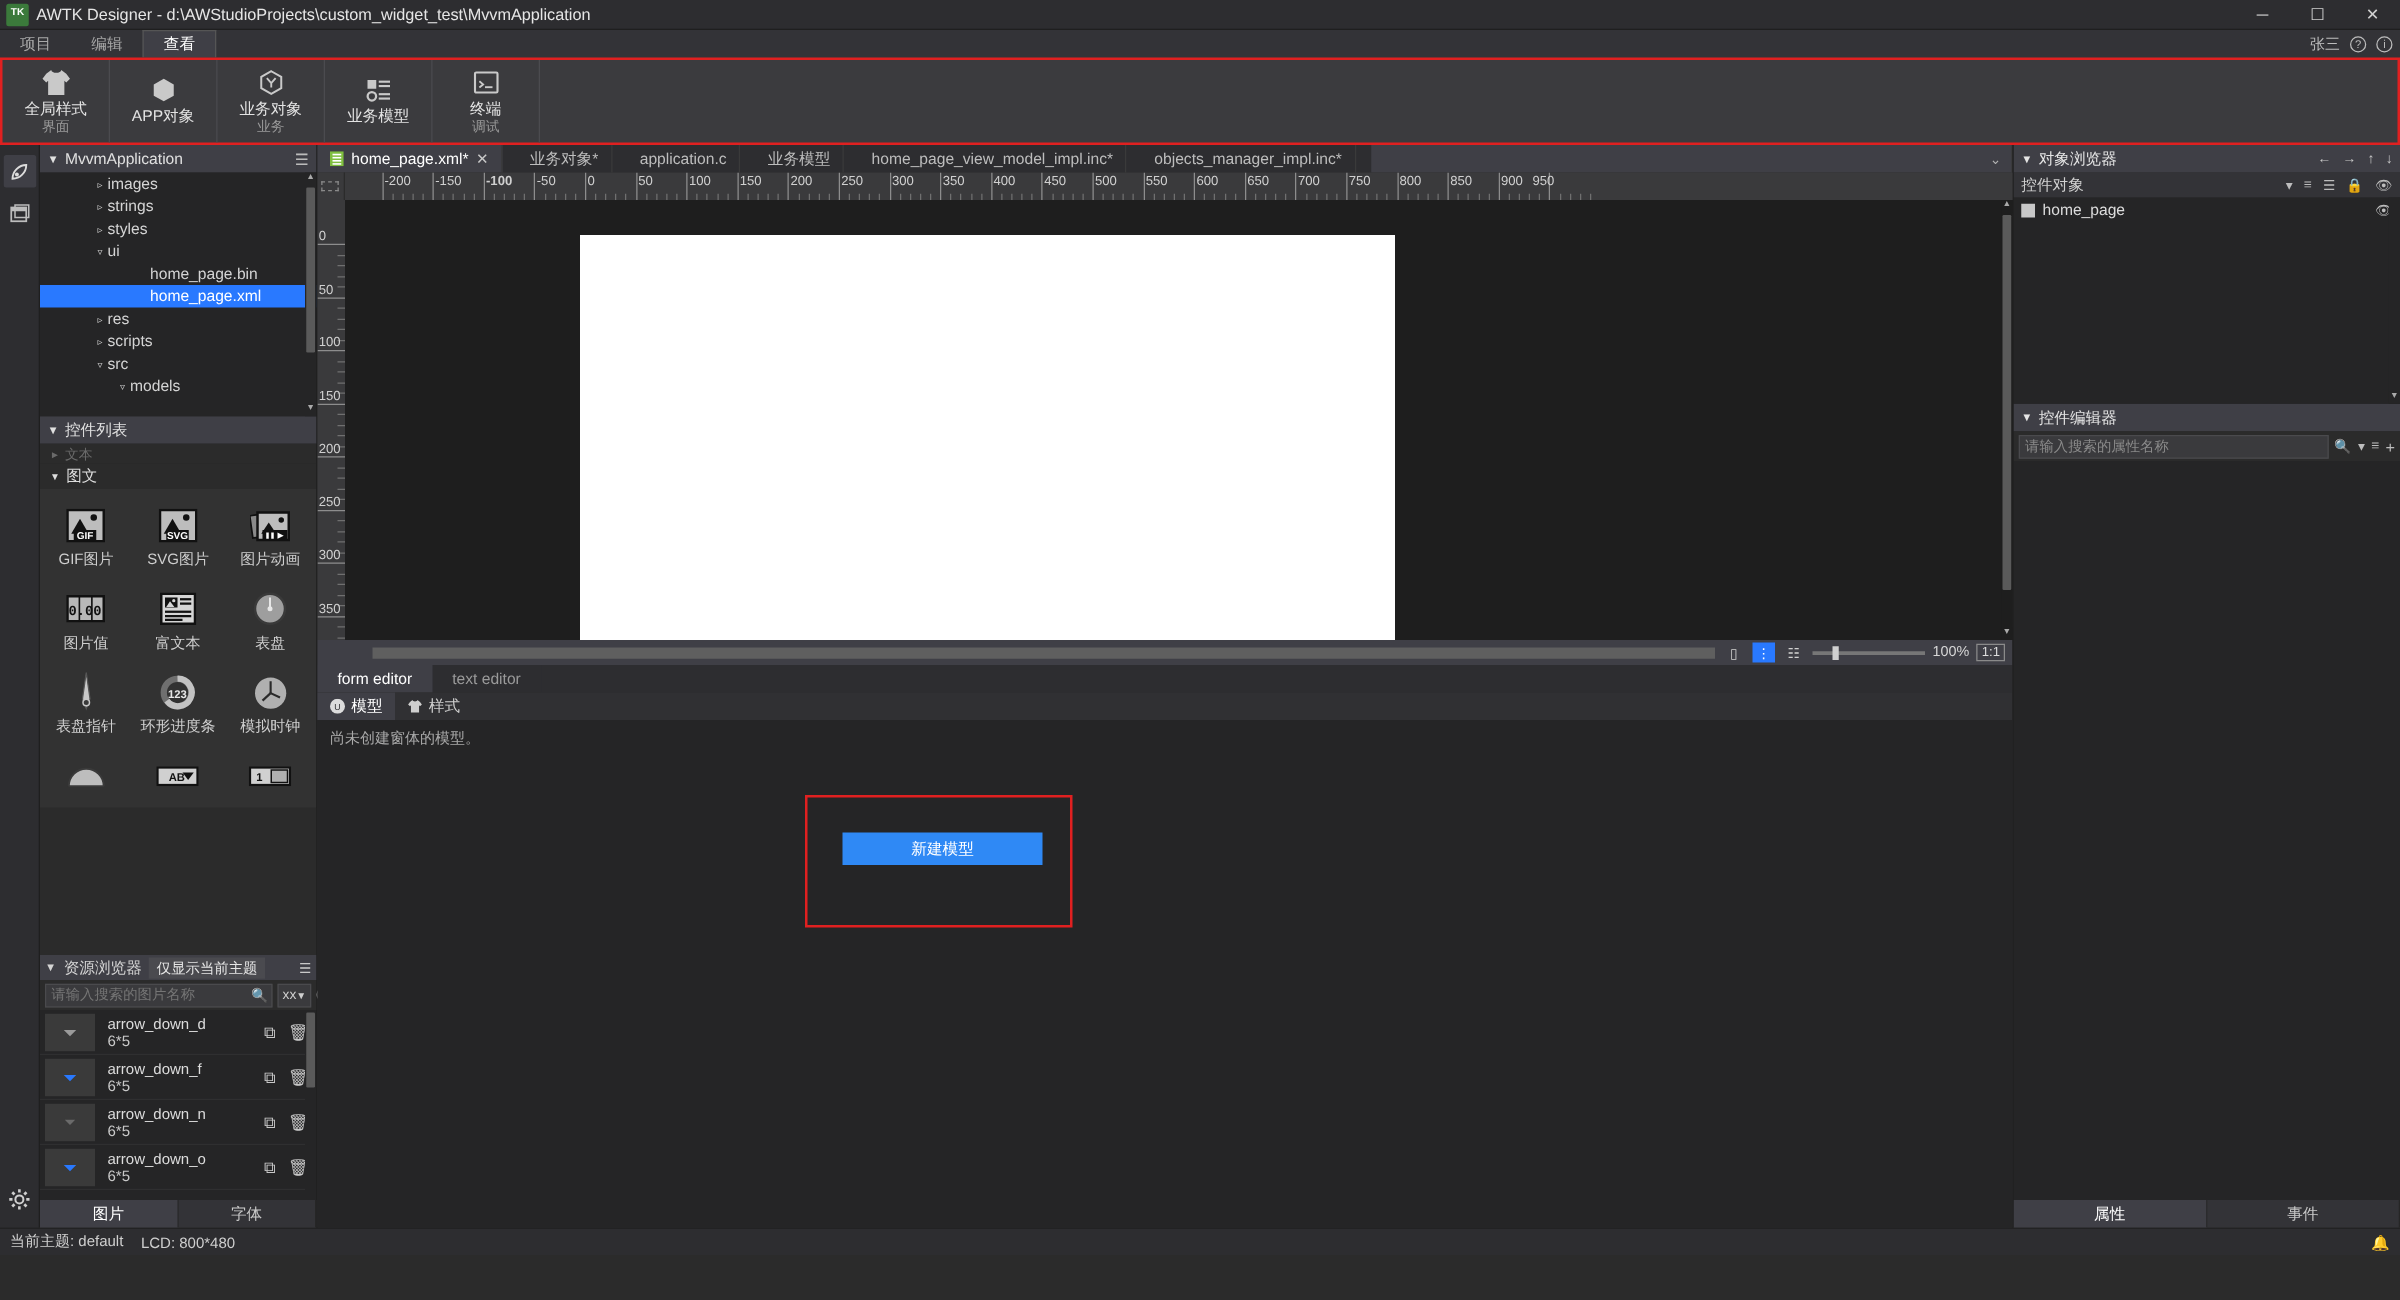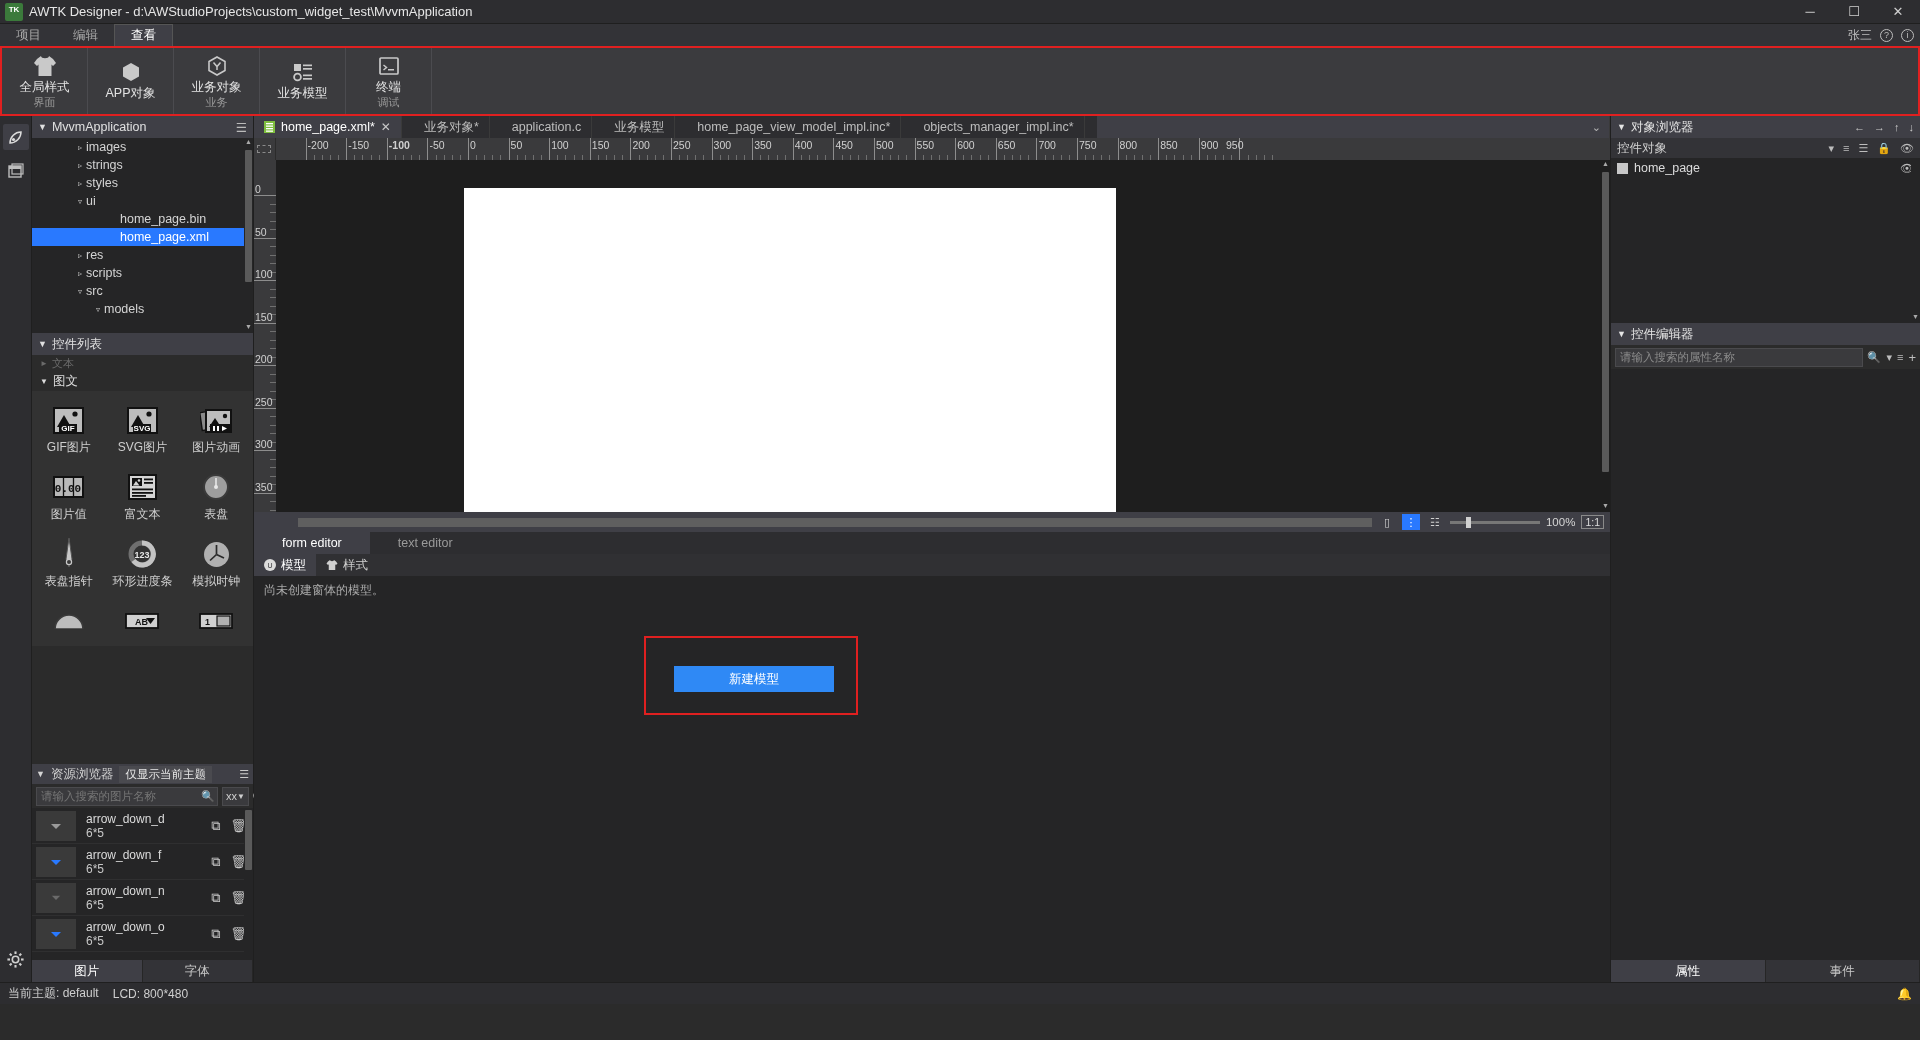--- a/index.html
+++ b/index.html
@@ -140,21 +140,21 @@
     padding:0 6px; gap:6px; }
   .zoomtrack { width:90px; height:3px; background:#777; position:relative; }
   .zoomknob { position:absolute; top:-4px; width:5px; height:11px; background:#d0d0d0; }
   .sbtxt { font-size:11.5px; color:#d6d6d6; }
   .sqbtn { width:18px; height:16px; display:flex; align-items:center;
     justify-content:center; font-size:11px; color:#d0d0d0; }
   .sqbtn.on { background:#2979ff; color:#fff; }
   .boxed { border:1px solid #8a8a8a; padding:0 3px; font-size:10.5px; color:#ddd; }
 
   .edtabs { height:22px; display:flex; background:#2d2d30; }
-  .et { padding:0 28px; display:flex; align-items:center; font-size:12.5px;
+  .et { padding:0 16px; display:flex; align-items:center; font-size:12.5px;
     color:#9a9a9a; }
   .et.active { background:#3f3f46; color:#ffffff; }
   .et-rest { flex:1; background:#2d2d30; }
 
   .modelbar { height:22px; display:flex; background:#303033; }
   .mt { padding:0 10px; display:flex; align-items:center; gap:5px; font-size:12.5px;
     color:#cfcfcf; }
   .mt.active { background:#3f3f46; color:#fff; }
   .mt-rest { flex:1; }
   .modelbody { flex:1; background:#252526; position:relative; padding:6px 10px;
@@ -880,21 +880,21 @@
               <path d="M8 1 L4 4 L1 8 L4 11 L5.5 9.5 L5.5 21 L18.5 21 L18.5 9.5 L20 11 L23 8 L20 4 L16 1 C16 4 8 4 8 1 Z" fill="#cfcfcf"></path>
             </svg>
         </span>
         <span>样式</span>
       </div>
       <div class="mt-rest"></div>
     </div>
 
     <div class="modelbody" style="height:185px">
       <div class="mb-line">尚未创建窗体的模型。</div>
-      <div class="newmodel-box" style="left:390px; top:60px; width:214px; height:79px;">
+      <div class="newmodel-box" style="left:390px; top:60px; width:214px; height:106px;">
         <div class="btn-primary" style="position:absolute;left:28px;top:28px;width:160px;height:26px;">新建模型</div>
       </div>
     </div>
   </div>
 
   <div class="rightpanel">
     <div class="rp-hdr">
       <span style="font-size:9px">▼</span>
       <span>对象浏览器</span>
       <span class="tools">

